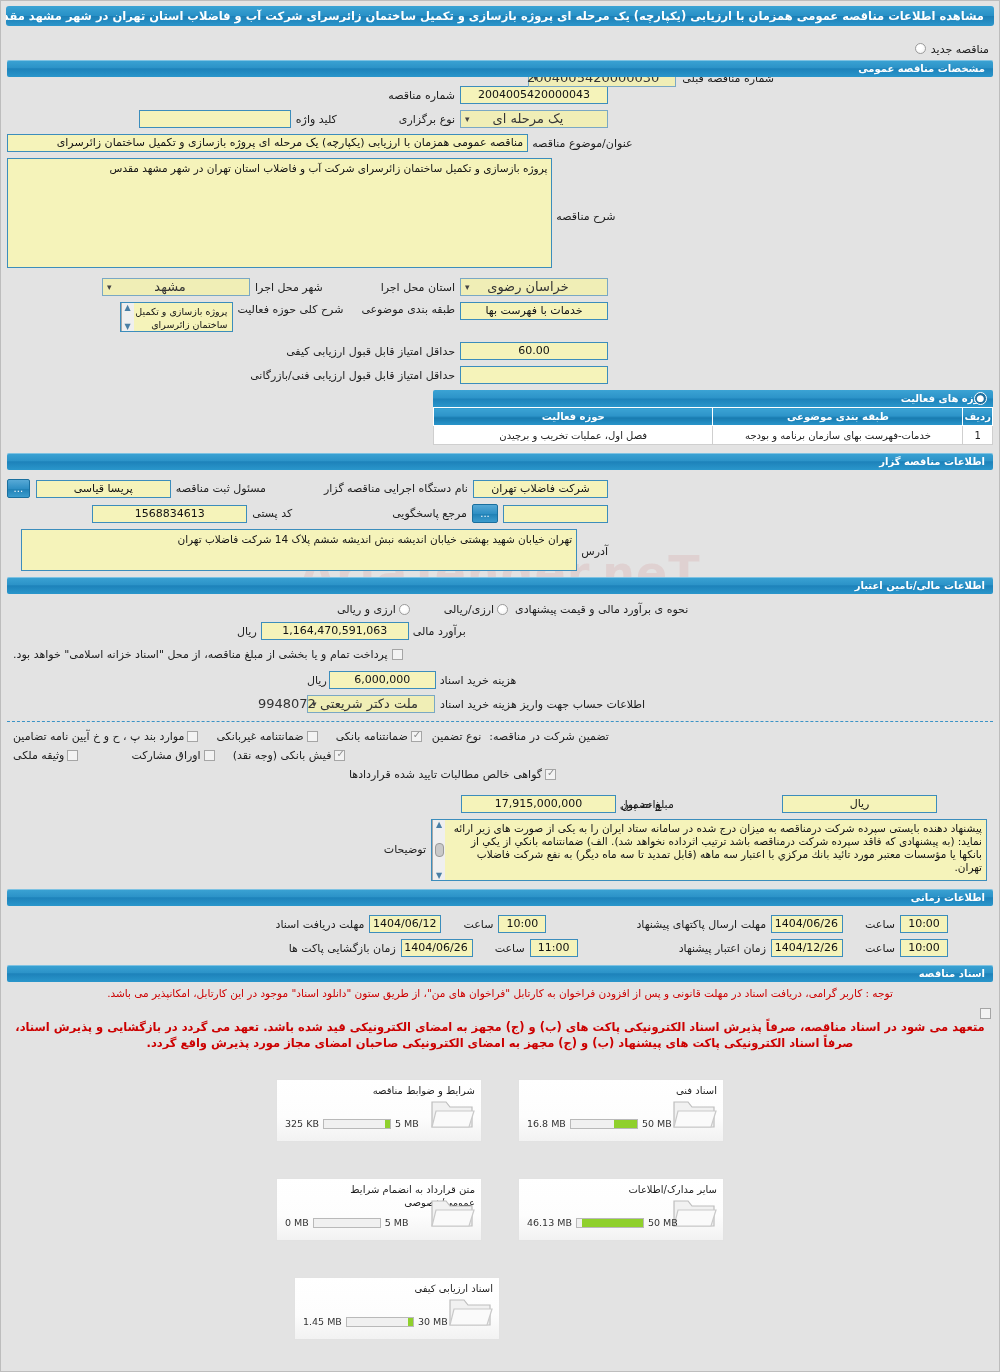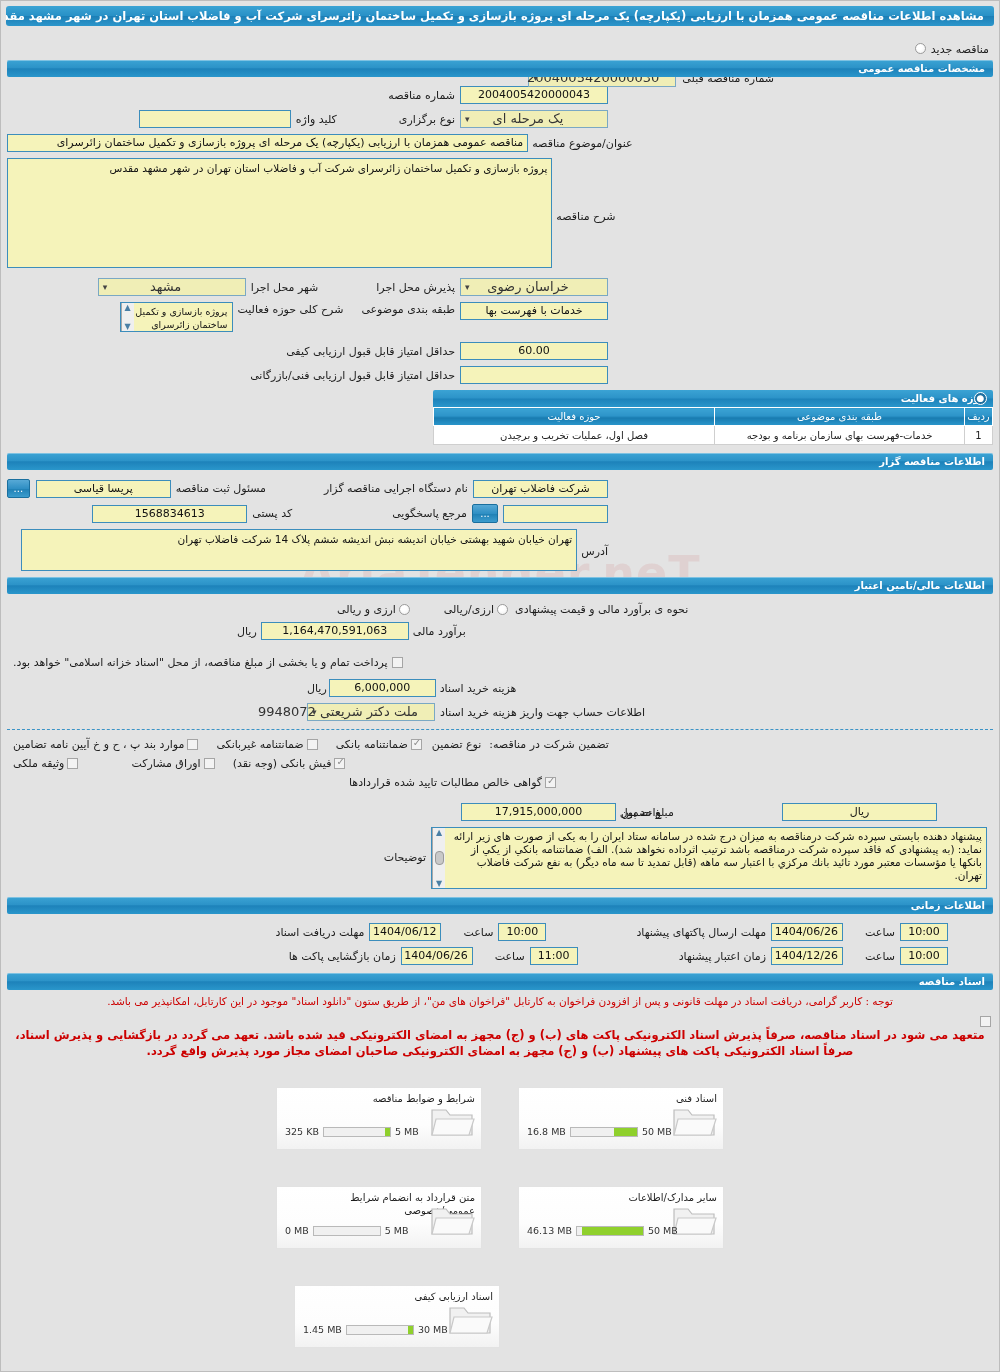--- a/index.html
+++ b/index.html
@@ -137,21 +137,21 @@
   }
   .collapse {
     position: absolute; right: 6px; top: 2px;
     width: 13px; height: 13px; border-radius: 50%;
     background: #1d6f9f; border: 1px solid #ffffff;
     color: #fff; font-size: 9px; line-height: 11px; text-align: center;
   }
   table.grid { width: 100%; border-collapse: collapse; background: #fff; }
   table.grid th {
     background: linear-gradient(to bottom, #3ba3d4 0%, #2c93c8 48%, #1779ae 52%, #2a96cb 100%);
-    color: #fff; font-size: 10px; font-weight: normal;
+    color: #fff; font-size: 10px; font-weight: bold;
     height: 18px; border: 1px solid #ffffff;
   }
   table.grid td {
     border: 1px solid #cfcfcf; font-size: 10px; color: #222;
     height: 19px; padding: 0 5px; background: #fff;
   }
 
   
   .cards { display: flex; flex-wrap: wrap; justify-content: center; gap: 0; }
   .cardrow { display: flex; justify-content: center; }
@@ -259,21 +259,21 @@
     </div>
 
     <div class="row" style="align-items:flex-start;">
       <span style="width:385px;"></span>
       <span class="lbl" style="margin-top:52px;">شرح مناقصه</span>
       <span class="ta" style="width:556px;height:110px;margin-right:4px;">پروژه بازسازی و تکمیل ساختمان زائرسرای شرکت آب و فاضلاب استان تهران در شهر مشهد مقدس</span>
     </div>
 
     <div class="row" style="padding-right:385px;margin-top:10px;">
       <span class="sel" style="width:148px;">خراسان رضوی</span>
-      <span class="lbl" style="margin-right:5px;">پذیرش محل اجرا</span>
+      <span class="lbl" style="margin-right:5px;">استان محل اجرا</span>
       <span class="lbl" style="margin-right:58px;">شهر محل اجرا</span>
       <span class="sel" style="width:148px;margin-right:5px;">مشهد</span>
     </div>
 
     <div class="row" style="padding-right:385px;align-items:flex-start;">
       <span class="inp" style="width:148px;">خدمات با فهرست بها</span>
       <span class="lbl" style="margin-right:5px;margin-top:1px;">طبقه بندی موضوعی</span>
       <span class="lbl" style="margin-right:18px;margin-top:1px;">شرح کلی حوزه فعالیت</span>
       <span class="ta" style="width:113px;height:30px;margin-right:5px;line-height:13px;font-size:9.5px;padding-left:14px;">
         <span>پروژه بازسازی و تکمیل ساختمان زائرسرای شرکت</span>
@@ -354,21 +354,21 @@
       <span class="radio" style="margin-right:34px;"></span>
       <span class="lbl" style="margin-right:3px;">ارزی و ریالی</span>
     </div>
 
     <div class="row" style="justify-content:flex-end;padding-left:230px;">
       <span class="lbl">برآورد مالی</span>
       <span class="inp" style="width:148px;margin-right:4px;">1,164,470,591,063</span>
       <span class="lbl" style="margin-right:4px;">ریال</span>
     </div>
 
-    <div class="row" style="justify-content:flex-end;padding-left:6px;margin-top:16px;">
+    <div class="row" style="justify-content:flex-end;padding-left:6px;margin-top:8px;">
       <span class="cbx" style="margin-left:4px;"></span>
       <span class="lbl">پرداخت تمام و یا بخشی از مبلغ مناقصه، از محل "اسناد خزانه اسلامی" خواهد بود.</span>
     </div>
 
     <div class="row" style="justify-content:flex-end;padding-left:300px;margin-top:10px;">
       <span class="lbl">هزینه خرید اسناد</span>
       <span class="inp" style="width:107px;margin-right:4px;">6,000,000</span>
       <span class="lbl" style="margin-right:2px;">ریال</span>
     </div>
 

